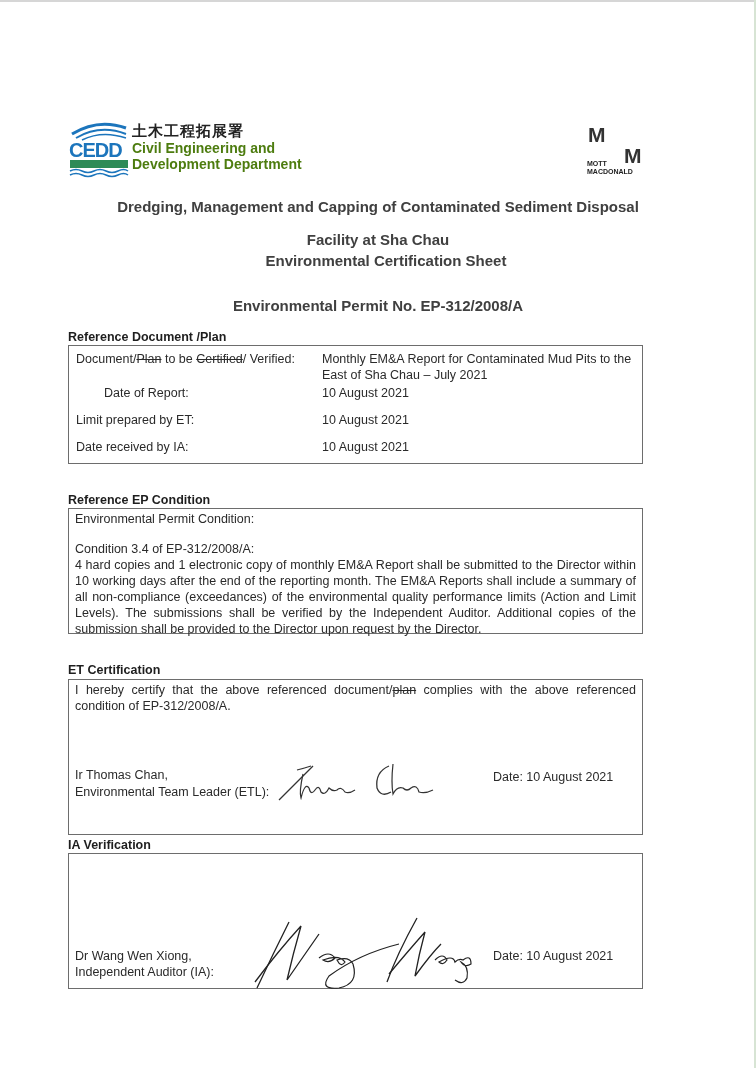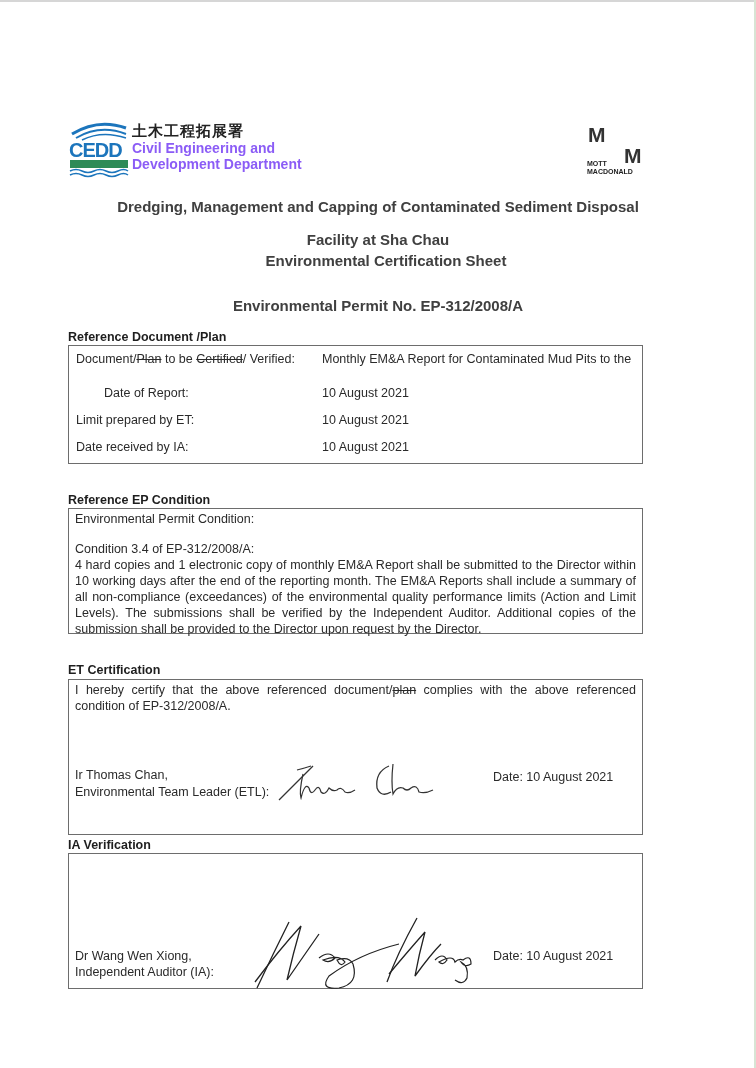--- a/index.html
+++ b/index.html
@@ -8,21 +8,21 @@
     font-family: "Liberation Sans", sans-serif; color: #1e1e1e;
   }
   .page-edge-top { position: absolute; left: 0; top: 0; width: 756px; height: 2px; background: #d6d6d6; }
   .page-edge-right { position: absolute; right: 0; top: 0; width: 2px; height: 1068px; background: #d7e4d4; }
 
   
   .cedd-logo { position: absolute; left: 68px; top: 116px; width: 250px; height: 62px; }
   .cedd-mark { position: absolute; left: 0; top: 0; width: 62px; height: 62px; }
   .cedd-text { position: absolute; left: 64px; top: 7px; }
   .cedd-chinese { font-size: 15px; font-weight: bold; color: #222; letter-spacing: 1px; line-height: 17px; font-family: "DejaVu Sans", sans-serif; }
-  .cedd-name { font-size: 14px; font-weight: bold; color: #8b5cf6; line-height: 16px; }
+  .cedd-name { font-size: 14px; font-weight: bold; color: #4d7c0f; line-height: 16px; }
 
   .mm-logo { position: absolute; left: 586px; top: 123px; width: 62px; height: 56px; }
   .mm-m1 { position: absolute; left: 2px; top: 0; font-size: 21px; font-weight: bold; color: #333; }
   .mm-m2 { position: absolute; left: 38px; top: 21px; font-size: 21px; font-weight: bold; color: #333; }
   .mm-text { position: absolute; left: 1px; top: 37px; font-size: 7px; font-weight: bold; color: #222; line-height: 8px; }
 
   
   .title { position: absolute; left: 0; width: 756px; text-align: center; font-weight: bold; font-size: 15px; color: #404040; }
 
   
@@ -71,20 +71,21 @@
 <div class="title" style="top:252px;padding-left:8px;">Environmental Certification Sheet</div>
 <div class="title" style="top:297px;">Environmental Permit No. EP-312/2008/A</div>
 
 <div class="section-heading" style="top:330px;">Reference Document /Plan</div>
 <div class="box" style="top:345px; height:119px;">
   <div class="abs txt" style="left:7px; top:5px;">
     <span>Document/</span><span class="strike">Plan</span><span> to be </span><span class="strike">Certified</span><span>/ Verified:</span>
   </div>
   <div class="abs txt" style="left:253px; top:5px;">
     <div>Monthly EM&amp;A Report for Contaminated Mud Pits to the</div>
+    <div>East of Sha Chau – July 2021</div>
   </div>
 
   <div class="abs txt" style="left:7px; top:39px;margin-left:28px;">Date of Report:</div>
   <div class="abs txt" style="left:253px; top:39px;">10 August 2021</div>
 
   <div class="abs txt" style="left:7px; top:66px;">Limit prepared by ET:</div>
   <div class="abs txt" style="left:253px; top:66px;">10 August 2021</div>
 
   <div class="abs txt" style="left:7px; top:93px;">Date received by IA:</div>
   <div class="abs txt" style="left:253px; top:93px;">10 August 2021</div>

